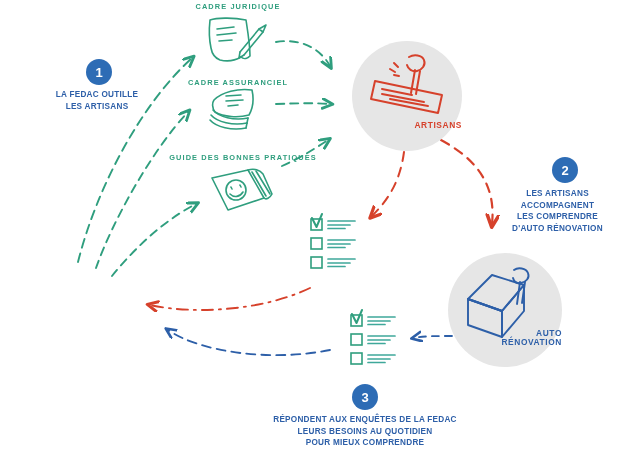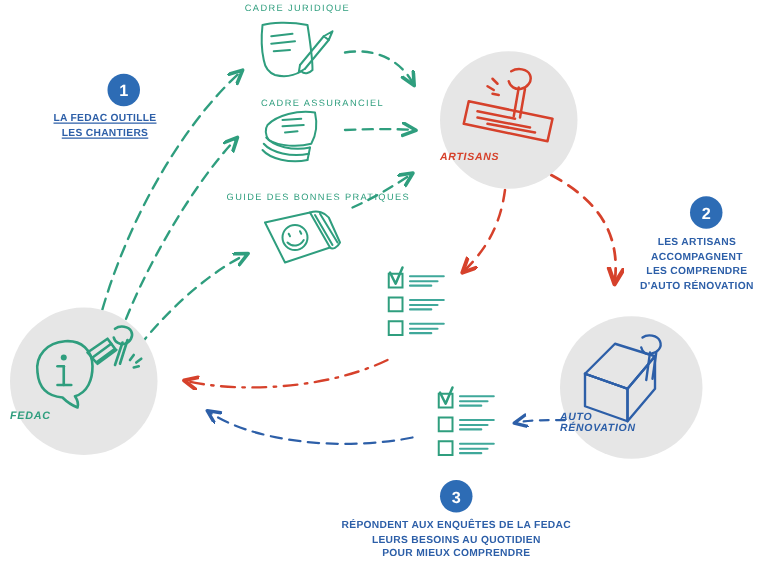--- a/index.html
+++ b/index.html
@@ -32,25 +32,24 @@
     border-radius: 50%;
     background: #e6e6e6;
     display: flex;
     flex-direction: column;
     align-items: center;
     justify-content: flex-start;
   }
   .node-label {
     position: absolute;
     width: 100%;
-    text-align: left;
+    text-align: right;
     font-weight: bold;
     letter-spacing: 0.6px;
     line-height: 1.12;
-    font-style: italic;
   }
 
   
   .step-badge {
     position: absolute;
     width: 26px;
     height: 26px;
     border-radius: 50%;
     background: #2d6cb5;
     color: #ffffff;
@@ -70,21 +69,21 @@
     line-height: 1.42;
     letter-spacing: 0.25px;
   }
 
   
   .tool-label {
     position: absolute;
     text-align: center;
     color: #2f9e7e;
     font-size: 7.4px;
-    font-weight: normal;
+    font-weight: bold;
     letter-spacing: 1.1px;
     white-space: nowrap;
   }
 </style>
 </head>
 <body>
 
 <div id="stage">
 
   <svg class="layer-svg" viewBox="0 0 620 463">
@@ -194,39 +193,20 @@
       <rect x="351" y="315" width="11" height="11" fill="none" stroke="#2f9e7e" stroke-width="1.6"></rect>
       <path d="M352,314 L356.5,323 L362,310" fill="none" stroke="#2f9e7e" stroke-width="2" stroke-linecap="round" stroke-linejoin="round"></path>
       <path d="M368,317 L395,317 M368,321 L390,321 M368,324.5 L385,324.5" stroke="#3fa89a" stroke-width="1.7" stroke-linecap="round"></path>
       <rect x="351" y="334" width="11" height="11" fill="none" stroke="#2f9e7e" stroke-width="1.6"></rect>
       <path d="M368,336 L395,336 M368,340 L390,340 M368,343.5 L385,343.5" stroke="#3fa89a" stroke-width="1.7" stroke-linecap="round"></path>
       <rect x="351" y="353" width="11" height="11" fill="none" stroke="#2f9e7e" stroke-width="1.6"></rect>
       <path d="M368,355 L395,355 M368,359 L390,359 M368,362.5 L385,362.5" stroke="#3fa89a" stroke-width="1.7" stroke-linecap="round"></path>
     </g>
   </svg>
 
-  <div class="node-circle" style="left:8px; top:246px; width:118px; height:118px;">
-    <svg width="118" height="118" viewBox="0 0 118 118">
-      <g stroke="#2f9e7e" fill="none" stroke-width="2.1" stroke-linecap="round" stroke-linejoin="round">
-        <path d="M22,52 C20,38 30,28 44,27 C57,26 66,34 66,47 C66,58 62,68 52,71 C54,74 55,77 54,80 C49,78 45,75 42,72 C30,71 23,64 22,52 Z"></path>
-        <circle cx="43" cy="40" r="2.4" fill="#2f9e7e" stroke="none"></circle>
-        <path d="M43,47 L43,62"></path>
-        <path d="M38,47 L43,47"></path>
-        <path d="M38,62 L49,62"></path>
-        <path d="M62,36 L78,25 L84,33 L69,44 Z"></path>
-        <path d="M66,40 L81,29"></path>
-        <path d="M70,45 L85,34"></path>
-        <path d="M84,17 C88,14 95,15 97,19 C99,23 96,28 92,29 C88,30 84,28 83,24"></path>
-        <path d="M90,28 L84,46"></path>
-        <path d="M94,26 L88,45"></path>
-        <path d="M96,42 L99,38 M101,44 L105,41 M99,48 L103,47"></path>
-      </g>
-    </svg>
-    <div class="node-label" style="top:82px; font-size:8.6px; color:#2f9e7e;">FEDAC</div>
-  </div>
 
   <div class="node-circle" style="left:352px; top:41px; width:110px; height:110px;">
     <svg width="110" height="110" viewBox="0 0 110 110">
       <g stroke="#d6412b" fill="none" stroke-width="2" stroke-linecap="round" stroke-linejoin="round">
         <path d="M57,16 C62,13 70,14 72,19 C74,24 70,29 65,30 C60,31 56,28 55,24"></path>
         <path d="M63,29 L59,52"></path>
         <path d="M68,30 L64,53"></path>
         <path d="M42,22 L46,26 M38,28 L43,31 M42,34 L47,35"></path>
         <path d="M23,40 L90,54 L86,72 L19,58 Z"></path>
         <path d="M30,48 L60,54 M30,53 L72,61 M38,58 L76,65"></path>
@@ -248,28 +228,28 @@
       </g>
     </svg>
     <div class="node-label" style="top:76px; font-size:8.4px; color:#2d5fa8;">
       <span>AUTO</span><br>
       <span>RÉNOVATION</span>
     </div>
   </div>
 
   <div class="tool-label" style="left:168px; top:2px; width:140px;">CADRE JURIDIQUE</div>
 
-  <div class="tool-label" style="left:168px; top:78px; width:140px;padding-left:20px;">CADRE ASSURANCIEL</div>
-
-  <div class="tool-label" style="left:158px; top:153px; width:170px;text-align:right;">GUIDE DES BONNES PRATIQUES</div>
+  <div class="tool-label" style="left:168px; top:78px; width:140px;">CADRE ASSURANCIEL</div>
+
+  <div class="tool-label" style="left:158px; top:153px; width:170px;">GUIDE DES BONNES PRATIQUES</div>
 
   <div class="step-badge" style="left:86px; top:59px;">1</div>
-  <div class="step-text" style="left:14px; top:89px; width:140px;text-decoration:underline;">
+  <div class="step-text" style="left:27px; top:89px; width:140px;">
     <div>LA FEDAC OUTILLE</div>
-    <div>LES CHANTIERS</div>
+    <div>LES ARTISANS</div>
   </div>
 
   <div class="step-badge" style="left:552px; top:157px;">2</div>
   <div class="step-text" style="left:495px; top:188px; width:125px;text-align:center;">
     <div>LES ARTISANS ACCOMPAGNENT</div>
     <div>LES COMPRENDRE</div>
     <div>D'AUTO RÉNOVATION</div>
   </div>
 
   <div class="step-badge" style="left:352px; top:384px;">3</div>

